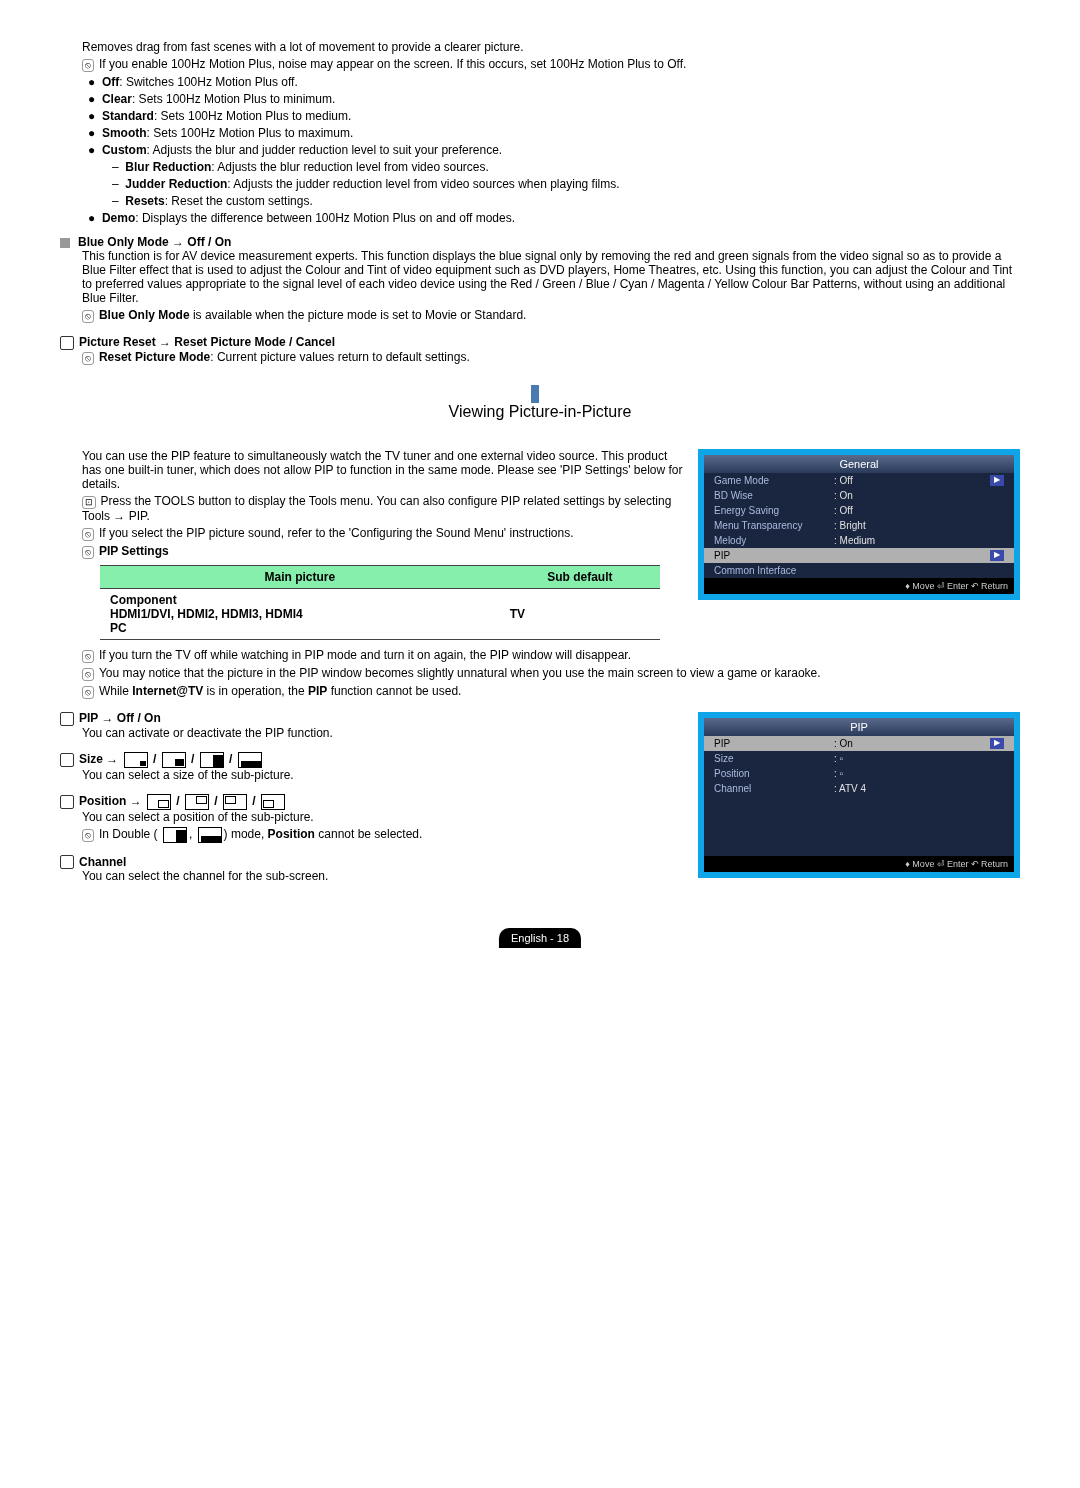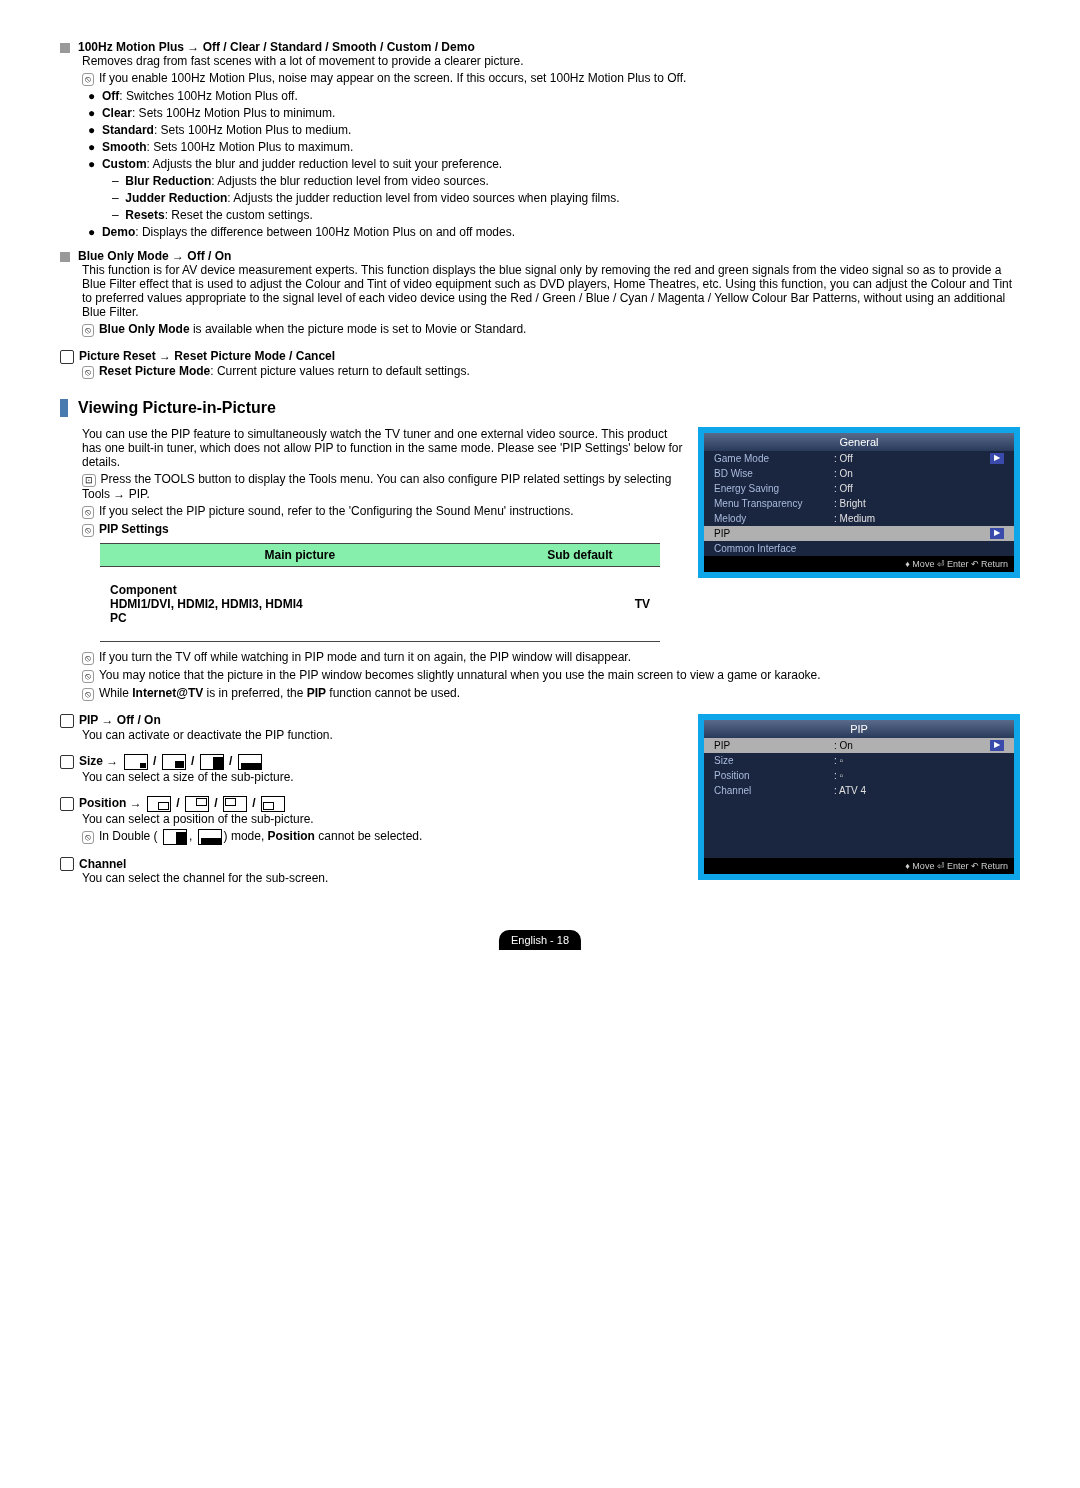--- a/index.html
+++ b/index.html
@@ -17,23 +17,24 @@
       background: #999;
       display: inline-block;
       vertical-align: top;
       margin-right: 8px;
       margin-top: 3px;
     }
     .section-title {
       display: flex;
       align-items: center;
       font-size: 16px;
-      font-weight: bold;
+      font-weight: normal;
       margin-top: 20px;
-      margin-bottom: 10px;
+      margin-bottom: 28px;
+      flex-direction: column;
     }
     .section-title .bar {
       width: 8px;
       height: 18px;
       background: #4a7bb0;
       margin-right: 10px;
     }
     .content-line { margin-left: 22px; margin-bottom: 3px; }
     .bullet-line { margin-left: 28px; margin-bottom: 3px; }
     .dash-line { margin-left: 52px; margin-bottom: 3px; }
@@ -109,23 +110,23 @@
     .pip-table th {
       background: #86efac;
       font-weight: bold;
       border-top: 1px solid #444;
       border-bottom: 1px solid #444;
       padding: 4px 10px;
       text-align: center;
     }
     .pip-table td {
       border-bottom: 1px solid #444;
-      padding: 16px 10px;
-    }
-    .pip-table td:last-child { text-align: right; font-weight: bold; }
+      padding: 4px 10px;
+    }
+    .pip-table td:last-child { text-align: left; font-weight: bold; }
     .size-box {
       display: inline-block;
       width: 22px;
       height: 14px;
       border: 1px solid #000;
       vertical-align: middle;
       position: relative;
       margin: 0 2px;
     }
     .inner-br { position: absolute; right: 1px; bottom: 1px; background: #000; }
@@ -156,21 +157,20 @@
     .q-line { margin-top: 12px; margin-bottom: 4px; }
     .q-line b { font-size: 12px; }
   </style>
 </head>
 <body>
 
 
 
 
 <div>
-  <div><span class="block-sq"></span><b>100Hz Motion Plus → Off / Clear / Standard / Smooth / Custom / Demo</b></div>
   <div class="content-line">Removes drag from fast scenes with a lot of movement to provide a clearer picture.</div>
   <div class="content-line"><span class="note-ic">⦸</span><span>If you enable 100Hz Motion Plus, noise may appear on the screen. If this occurs, set 100Hz Motion Plus to Off.</span></div>
   <div class="bullet-line">● &nbsp;<b>Off</b><span>: Switches 100Hz Motion Plus off.</span></div>
   <div class="bullet-line">● &nbsp;<b>Clear</b><span>: Sets 100Hz Motion Plus to minimum.</span></div>
   <div class="bullet-line">● &nbsp;<b>Standard</b><span>: Sets 100Hz Motion Plus to medium.</span></div>
   <div class="bullet-line">● &nbsp;<b>Smooth</b><span>: Sets 100Hz Motion Plus to maximum.</span></div>
   <div class="bullet-line">● &nbsp;<b>Custom</b><span>: Adjusts the blur and judder reduction level to suit your preference.</span></div>
   <div class="dash-line">– &nbsp;<b>Blur Reduction</b><span>: Adjusts the blur reduction level from video sources.</span></div>
   <div class="dash-line">– &nbsp;<b>Judder Reduction</b><span>: Adjusts the judder reduction level from video sources when playing films.</span></div>
   <div class="dash-line">– &nbsp;<b>Resets</b><span>: Reset the custom settings.</span></div>
@@ -253,21 +253,21 @@
     </td>
     <td>TV</td>
   </tr>
 </tbody>
   </table>
 
 <div class="clear"></div>
 
 <div class="content-line"><span class="note-ic">⦸</span><span>If you turn the TV off while watching in PIP mode and turn it on again, the PIP window will disappear.</span></div>
 <div class="content-line"><span class="note-ic">⦸</span><span>You may notice that the picture in the PIP window becomes slightly unnatural when you use the main screen to view a game or karaoke.</span></div>
-<div class="content-line"><span class="note-ic">⦸</span><span>While </span><b>Internet@TV</b><span> is in preferred, the </span><b>PIP</b><span> function cannot be used.</span></div>
+<div class="content-line"><span class="note-ic">⦸</span><span>While </span><b>Internet@TV</b><span> is in operation, the </span><b>PIP</b><span> function cannot be used.</span></div>
 
 
 
 <div class="osd-panel" style="margin-top:10px;">
   <div class="osd-title">PIP</div>
   <div id="osd2-rows">
       <div class="osd-row osd-hl">
         <div class="osd-label">PIP</div>
         <div class="osd-val">: On</div>
         <div class="osd-arrow">▶</div>

